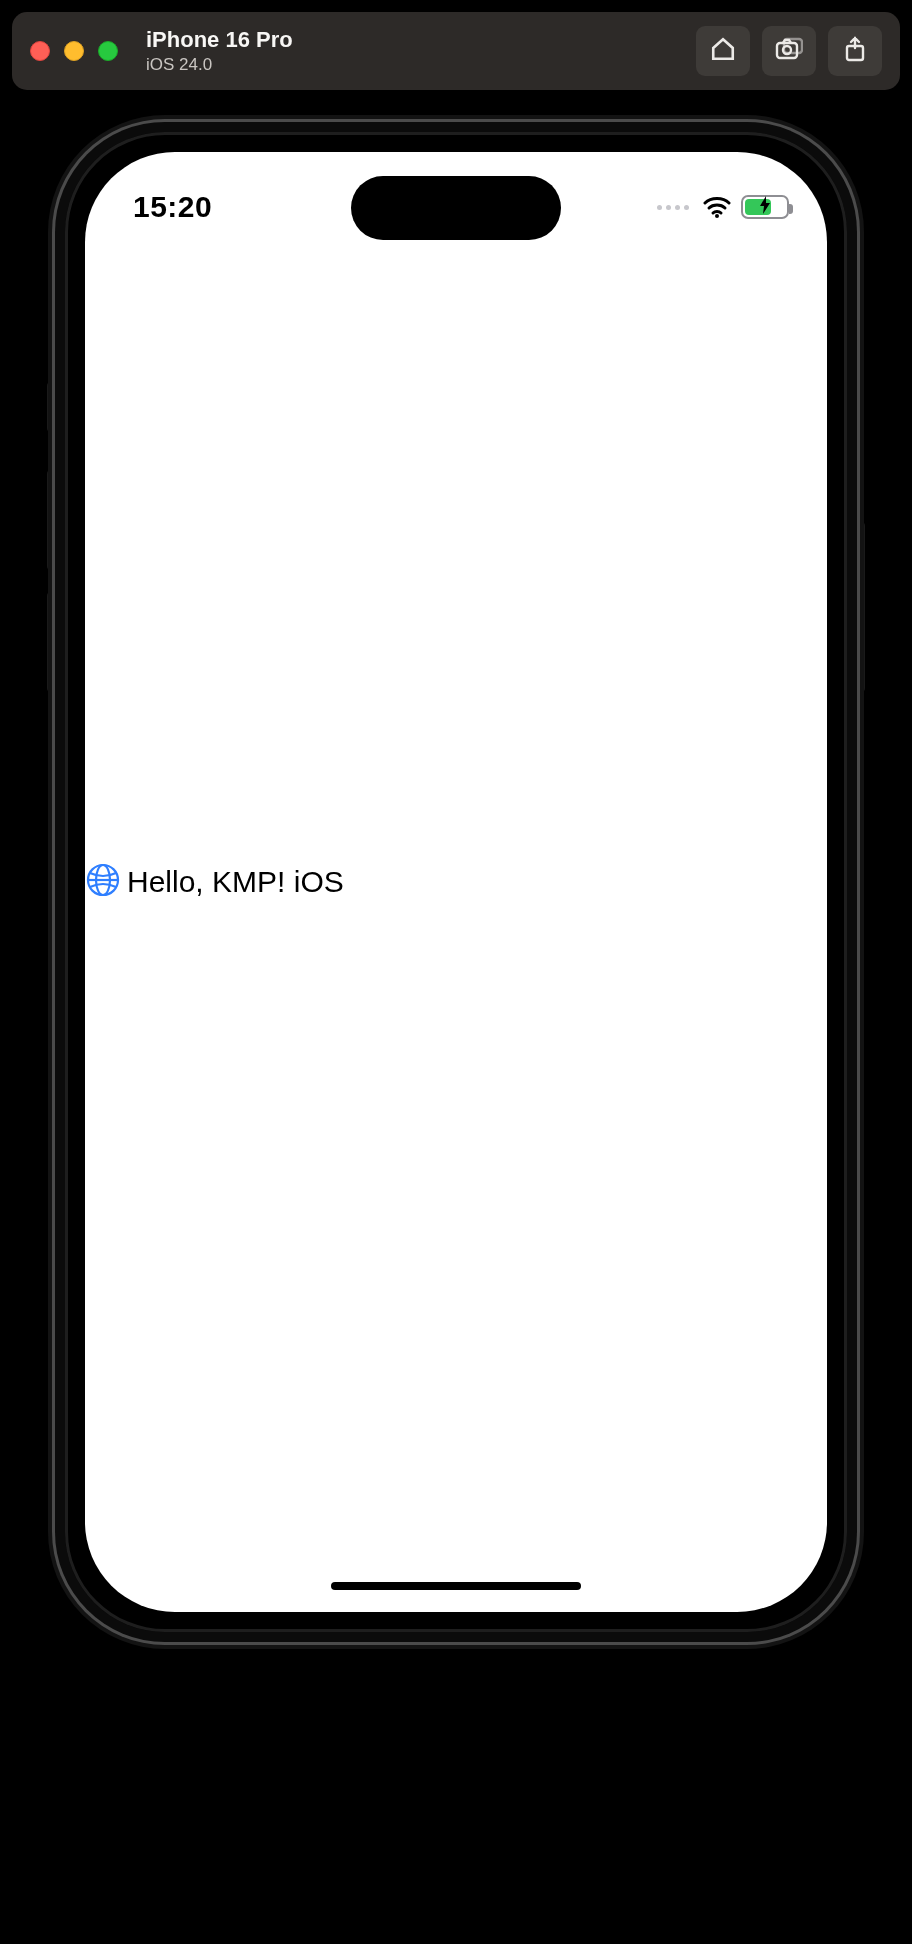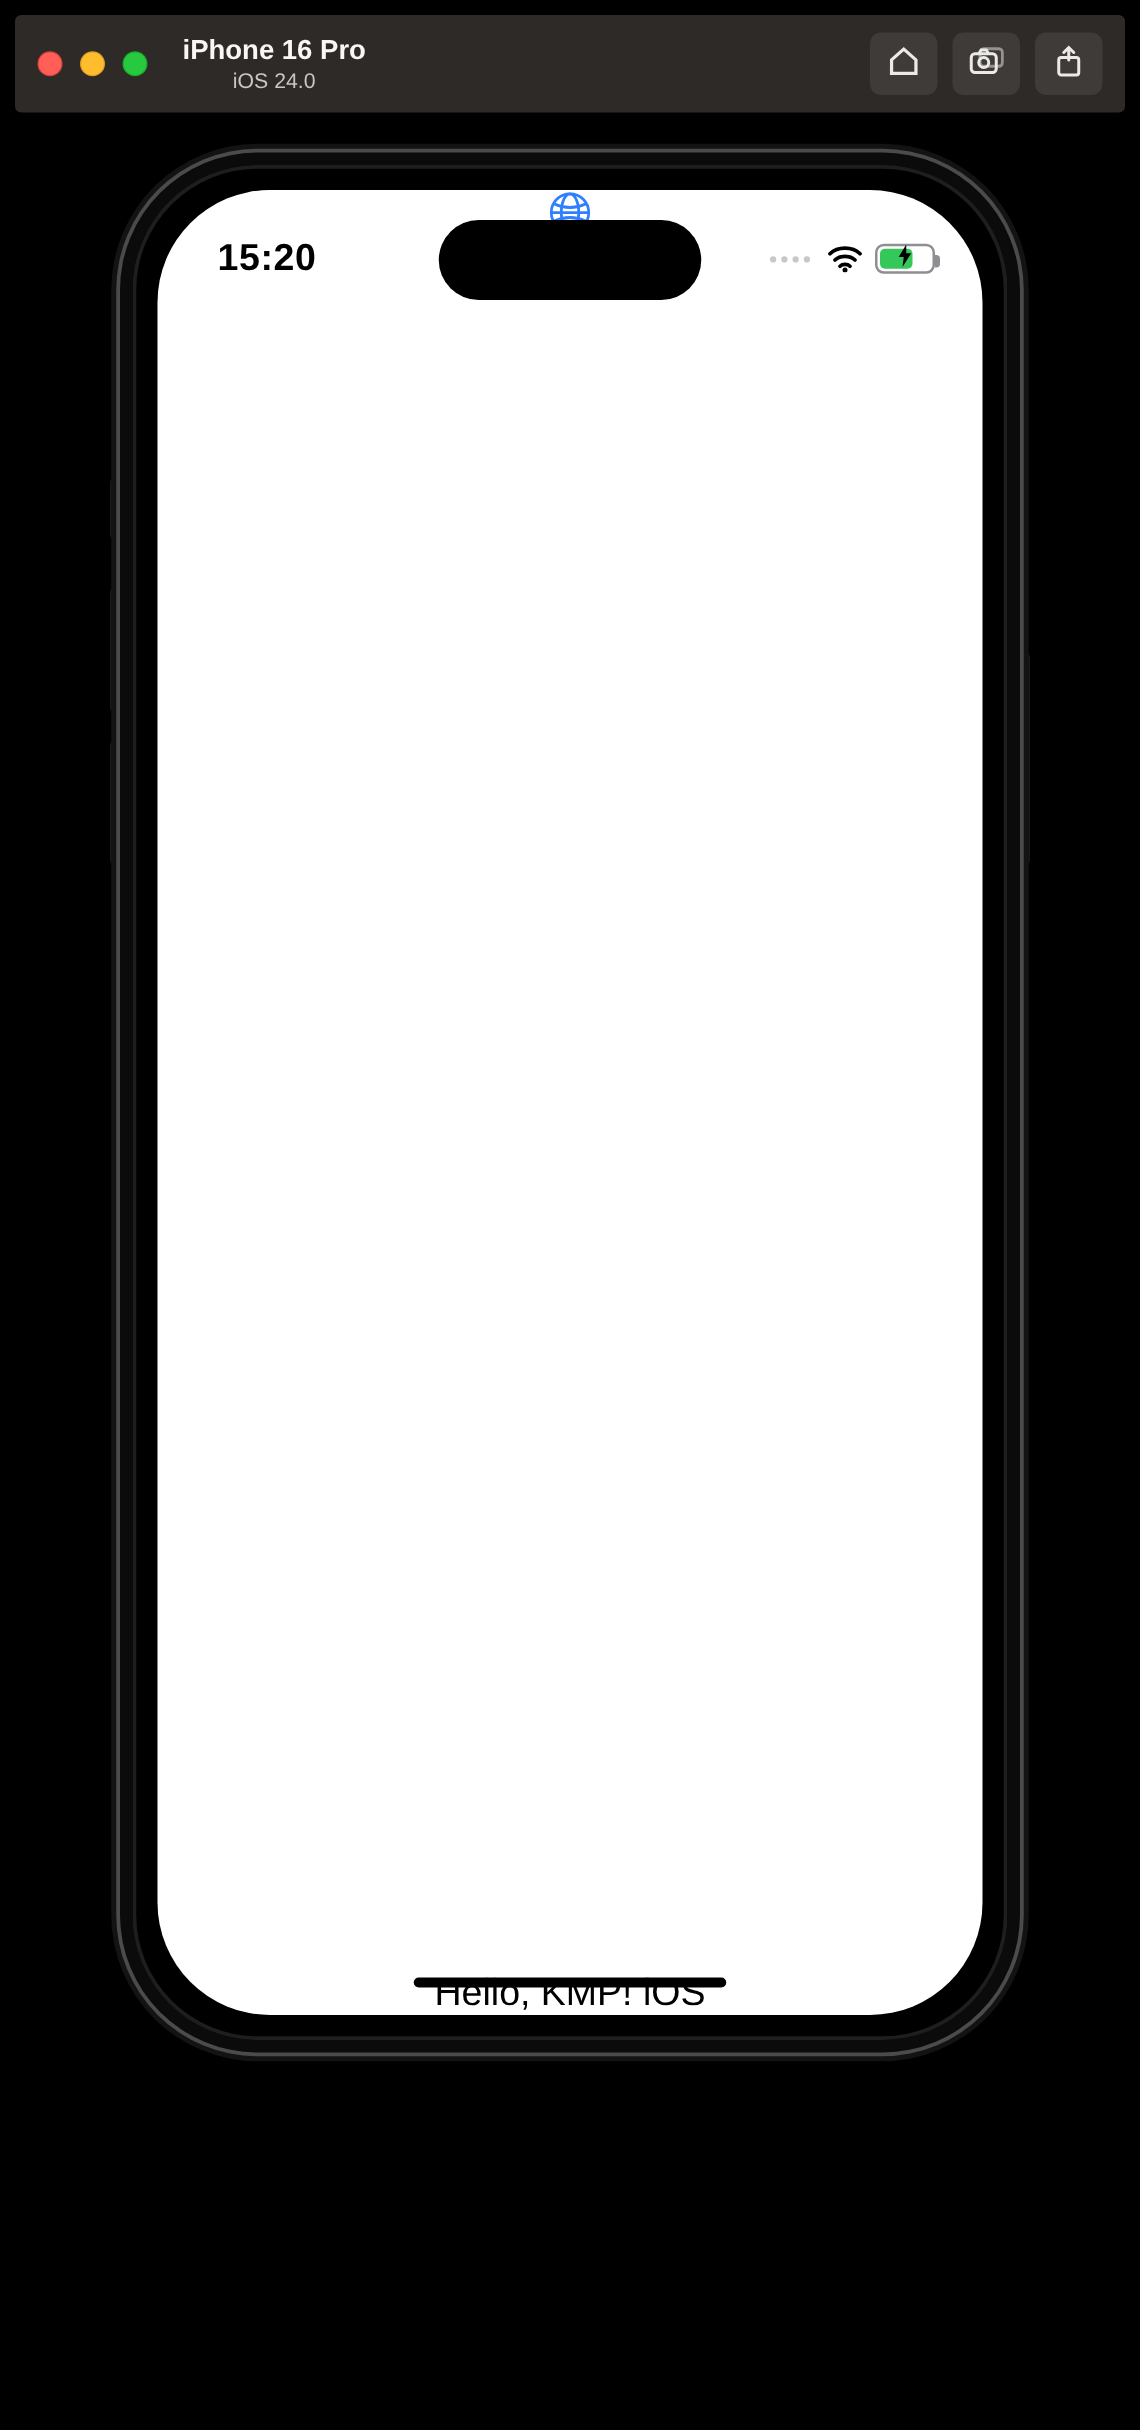--- a/index.html
+++ b/index.html
@@ -1,42 +1,42 @@
 <!DOCTYPE html>
 <html><head>
   <meta charset="utf-8">
   <style>
     * { box-sizing: border-box; margin: 0; padding: 0; }
     html, body { width: 912px; height: 1944px; background: #000; font-family: -apple-system, "Helvetica Neue", Arial, sans-serif; overflow: hidden; }
 
     
     .sim-bar {
       position: absolute; left: 12px; top: 12px; right: 12px; height: 78px;
-      background: #2d2a28; border-radius: 5px; display: flex; align-items: center;
-      padding: 0 18px; box-shadow: 0 2px 6px rgba(0,0,0,0.5); text-align: center;
+      background: #2d2a28; border-radius: 15px; display: flex; align-items: center;
+      padding: 0 18px; box-shadow: 0 2px 6px rgba(0,0,0,0.5);
     }
     .traffic-lights { display: flex; gap: 14px; margin-right: 28px; }
     .tl { width: 20px; height: 20px; border-radius: 50%; }
     .tl.red    { background: #ff5f56; border: 1px solid #e0443e; }
     .tl.yellow { background: #ffbd2e; border: 1px solid #dea123; }
     .tl.green  { background: #27c93f; border: 1px solid #1aab29; }
     .sim-title { display: flex; flex-direction: column; gap: 2px; }
     .sim-title .dev { font-size: 22px; font-weight: 700; color: #f8f7f5; }
     .sim-title .os  { font-size: 17px; font-weight: 400; color: #c9c5c1; }
     .sim-actions { margin-left: auto; display: flex; gap: 12px; }
     .sim-btn {
       width: 54px; height: 50px; border-radius: 9px; background: #3e3b38;
       display: flex; align-items: center; justify-content: center; color: #eceae7;
     }
     .sim-btn svg { stroke: #eceae7; fill: none; stroke-width: 2.4; }
 
     
     .phone-wrap {
       position: absolute; left: 50%; top: 122px; transform: translateX(-50%);
-      width: 720px; height: 1520px;
+      width: 802px; height: 1520px;
     }
     .phone-outer {
       position: absolute; inset: 0;
       border-radius: 110px; background: #0b0b0b;
       box-shadow: 0 0 0 3px #4b4b4b, 0 0 0 7px #131313;
     }
     .phone-inner {
       position: absolute; inset: 10px;
       border-radius: 100px; background: #000;
       box-shadow: inset 0 0 0 3px #1e1e1e;
@@ -80,22 +80,22 @@
     }
     .battery .fill {
       position: absolute; left: 2px; top: 2px; bottom: 2px; width: 60%;
       background: #34c759; border-radius: 4px;
       display: flex; align-items: center; justify-content: center;
     }
     .battery .bolt { position: absolute; left: 50%; top: 50%; transform: translate(-50%,-50%); }
 
     
     .app-content {
-      position: absolute; inset: 0; display: flex; flex-direction: column;
-      align-items: center; justify-content: space-between; gap: 6px;
+      position: absolute; inset: 0; display: flex; flex-direction: row;
+      align-items: center; justify-content: flex-start; gap: 6px;
     }
     .globe { color: #2f7fff; }
     .hello-text { font-size: 30px; font-weight: 400; color: #000; }
 
     
     .home-indicator {
       position: absolute; bottom: 22px; left: 50%; transform: translateX(-50%);
       width: 250px; height: 8px; background: #000; border-radius: 5px;
     }
   </style>

